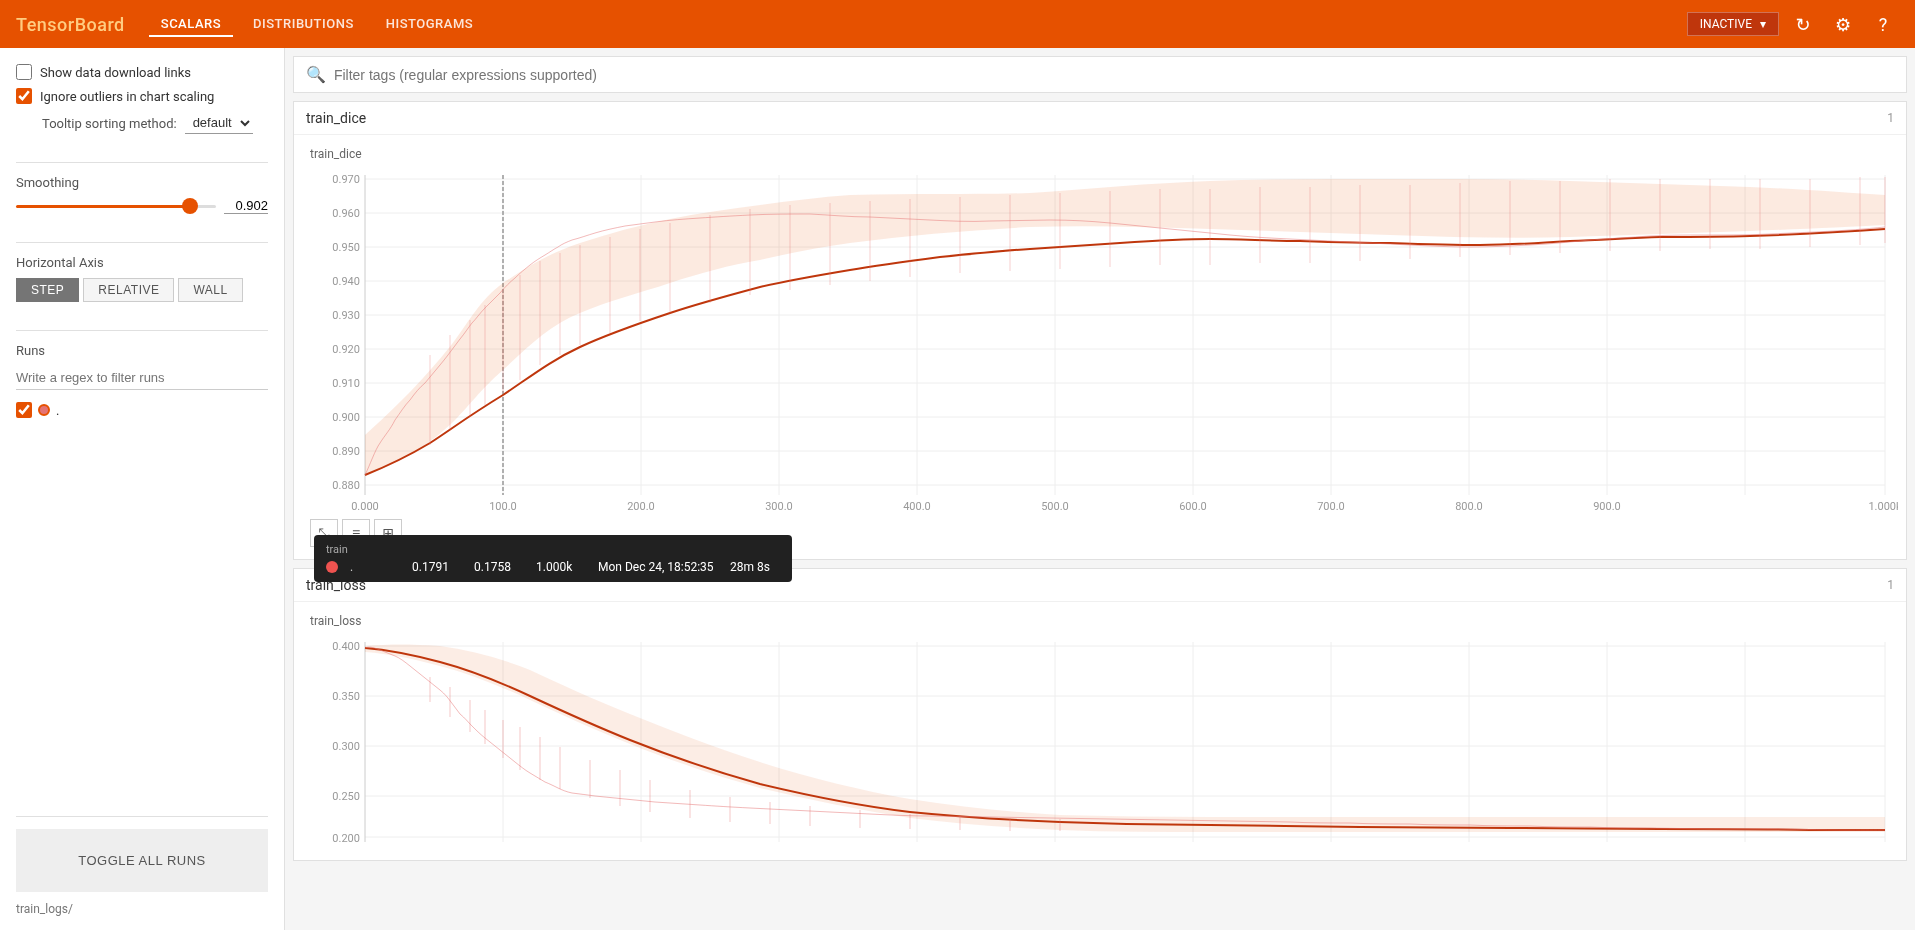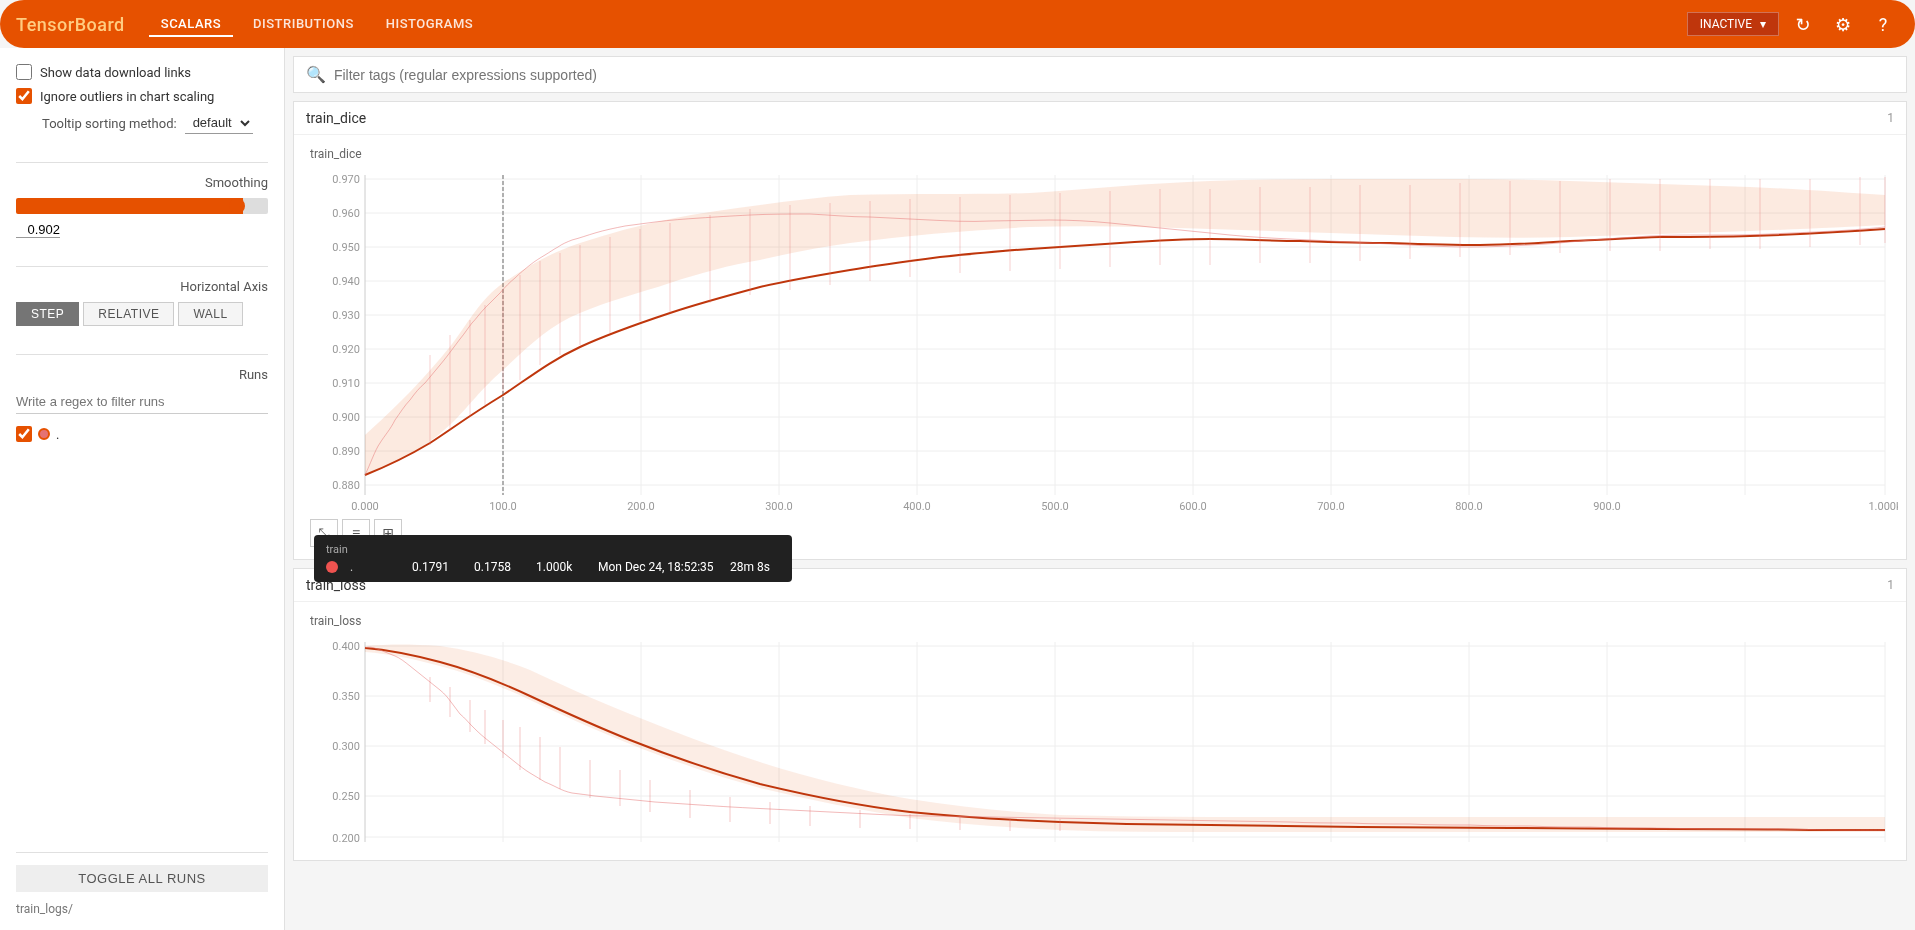--- a/index.html
+++ b/index.html
@@ -9,21 +9,20 @@
     .topnav {
       background: #e65100;
       height: 48px;
       display: flex;
       align-items: center;
       padding: 0 16px;
       gap: 24px;
       position: fixed;
       top: 0; left: 0; right: 0;
       z-index: 100;
-      border-radius: 24px;
     }
     .topnav-logo {
       color: white;
       font-size: 18px;
       font-weight: 500;
       letter-spacing: 0.5px;
     }
     .topnav-logo span { color: #ffcc80; }
     .topnav-links { display: flex; gap: 8px; flex: 1; }
     .topnav-link {
@@ -116,23 +115,23 @@
       background: transparent;
       font-size: 13px;
       color: #333;
       padding: 2px 4px;
       cursor: pointer;
       outline: none;
     }
 
     .divider { border: none; border-top: 1px solid #e0e0e0; margin: 12px 0; }
 
-    .section-title { font-size: 13px; color: #555; margin-bottom: 8px; text-align: right; }
-
-    .smoothing-row { display: flex; gap: 8px; margin-top: 4px; flex-direction: column; }
+    .section-title { font-size: 13px; color: #555; margin-bottom: 8px; }
+
+    .smoothing-row { display: flex; align-items: center; gap: 8px; margin-top: 4px; }
     .smoothing-slider {
       flex: 1;
       -webkit-appearance: none;
       height: 3px;
       background: linear-gradient(to right, #e65100 0%, #e65100 90%, #ddd 90%);
       border-radius: 2px;
       outline: none;
     }
     .smoothing-slider::-webkit-slider-thumb {
       -webkit-appearance: none;
@@ -202,21 +201,21 @@
     }
     .run-label { font-size: 13px; color: #333; }
 
     .sidebar-bottom {
       margin-top: auto;
       padding: 12px 0;
       border-top: 1px solid #e0e0e0;
     }
     .toggle-all-btn {
       width: 100%;
-      padding: 6px;
+      padding: 24px;
       background: #eeeeee;
       border: none;
       font-size: 13px;
       font-weight: 500;
       color: #555;
       cursor: pointer;
       letter-spacing: 0.5px;
       text-transform: uppercase;
       margin-bottom: 8px;
     }

